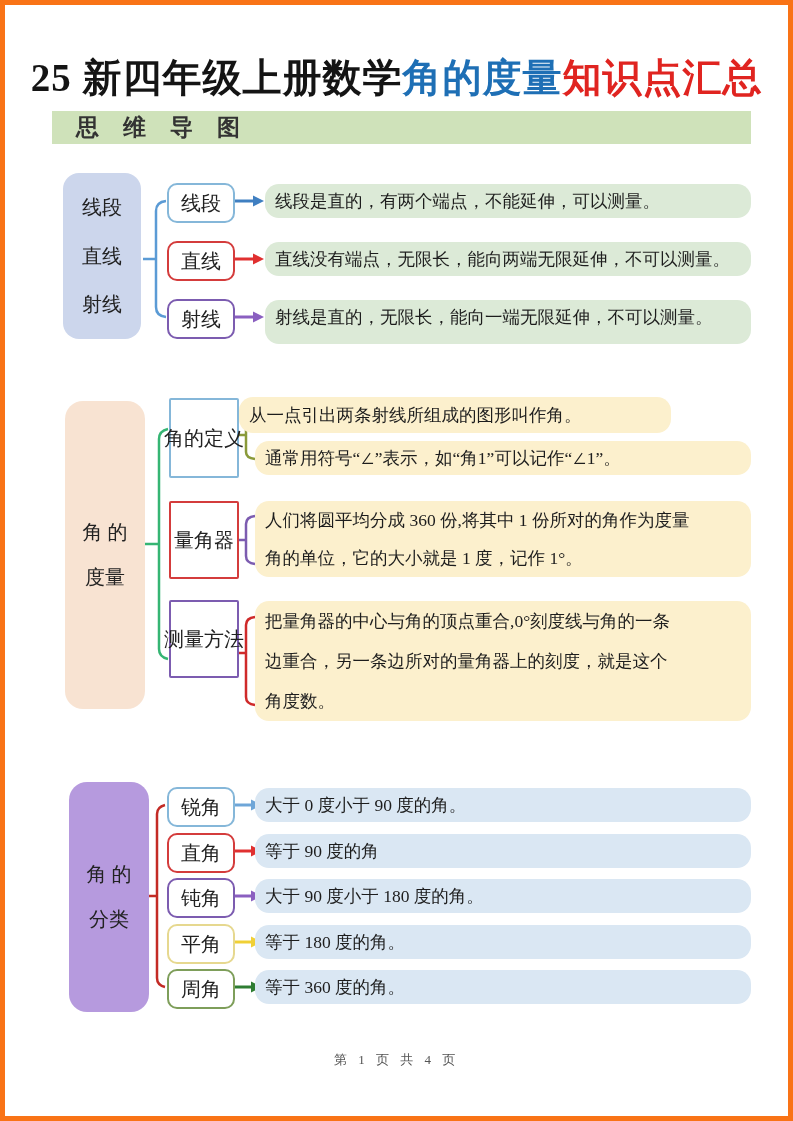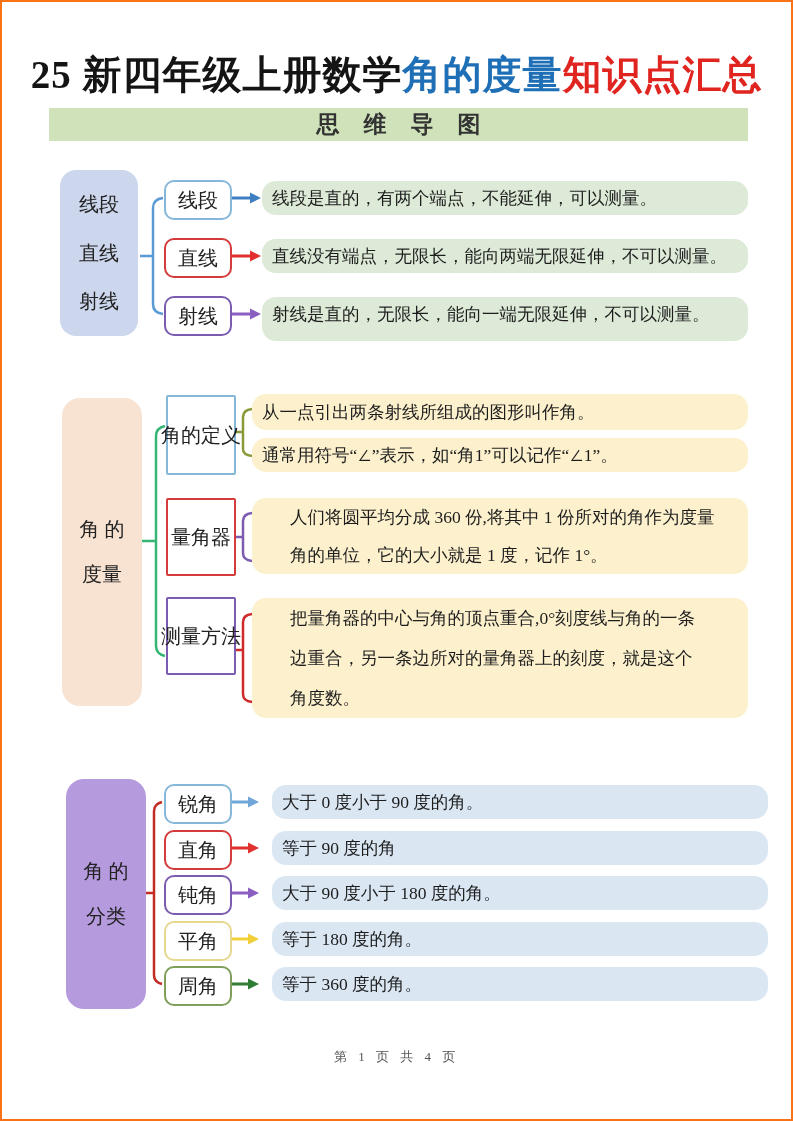--- a/index.html
+++ b/index.html
@@ -1,27 +1,27 @@
 <!DOCTYPE html>
 <html><head>
 <meta charset="utf-8">
 <style>
   html,body{margin:0;padding:0;background:#ffffff;}
   .page{
     position:relative;width:793px;height:1121px;background:#ffffff;
-    border:2px solid #f97316;box-sizing:border-box;overflow:hidden;
+    border:5px solid #f97316;box-sizing:border-box;overflow:hidden;
     font-family:"Liberation Serif", serif;color:#222;
   }
   
   .title{position:absolute;top:46px;left:0;width:100%;text-align:center;
     font-size:39px;font-weight:900;letter-spacing:1px;color:#141414;white-space:nowrap;}
   .title .t-blue{color:#1e6fb5;}
   .title .t-red{color:#e02420;}
   .banner{position:absolute;top:106px;left:47px;width:699px;height:33px;
-    background:#cfe2ba;text-align:center;line-height:33px;font-size:23px;
+    background:#cfe2ba;line-height:33px;font-size:23px;
     letter-spacing:24px;padding-left:24px;box-sizing:border-box;color:#333;font-weight:600;}
   
   .root{position:absolute;display:flex;flex-direction:column;align-items:center;
     font-size:20px;color:#222;}
   .root-1{left:58px;top:168px;width:78px;height:166px;background:#ccd6ec;
     border-radius:16px;justify-content:space-evenly;}
   .root-2{left:60px;top:396px;width:80px;height:308px;background:#f8e3d2;
     border-radius:18px;justify-content:center;gap:18px;}
   .root-3{left:64px;top:777px;width:80px;height:230px;background:#b69ade;
     border-radius:18px;justify-content:center;gap:18px;}
@@ -33,22 +33,22 @@
   .bd-blue{border-color:#85b7d9;}
   .bd-red{border-color:#d43c3c;}
   .bd-purple{border-color:#7c5cb0;}
   .bd-yellow{border-color:#e6d88f;}
   .bd-green{border-color:#7e9e5a;}
   
   .strip{position:absolute;font-size:17.5px;box-sizing:border-box;
     padding-left:10px;white-space:nowrap;color:#1d1d1d;border-radius:14px;}
   .strip-green{background:#dcead7;}
   .strip-yellow{background:#fcf0cd;}
-  .strip-blue{background:#dae7f3;margin-left:20px;}
-  .block-line{padding-left:10px;white-space:nowrap;margin-left:28px;}
+  .strip-blue{background:#dae7f3;}
+  .block-line{padding-left:10px;white-space:nowrap;}
   
   .connectors{position:absolute;left:0;width:793px;pointer-events:none;}
   
   .footer{position:absolute;top:1046px;left:0;width:100%;text-align:center;
     font-size:13px;color:#555;letter-spacing:4px;}
 </style>
 </head>
 <body>
 
 <div class="page">
@@ -103,21 +103,21 @@
   </div>
   <div class="node node-2l bd-red" style="left:164px;top:496px;width:66px;height:74px">
     <span>量角</span>
     <span>器</span>
   </div>
   <div class="node node-2l bd-purple" style="left:164px;top:595px;width:66px;height:74px">
     <span>测量</span>
     <span>方法</span>
   </div>
 
-  <div class="strip strip-yellow" style="left:250px;top:392px;width:496px;height:36px;line-height:36px">从一点引出两条射线所组成的图形叫作角。</div>
+  <div class="strip strip-yellow" style="left:234px;top:392px;width:432px;height:36px;line-height:36px">从一点引出两条射线所组成的图形叫作角。</div>
   <div class="strip strip-yellow" style="left:250px;top:436px;width:496px;height:34px;line-height:34px">通常用符号“∠”表示，如“角1”可以记作“∠1”。</div>
 
   <div class="strip strip-yellow" style="left:250px;top:496px;width:496px;height:76px;padding-left:0">
     <div class="block-line" style="line-height:38px">人们将圆平均分成 360 份,将其中 1 份所对的角作为度量</div>
     <div class="block-line" style="line-height:38px">角的单位，它的大小就是 1 度，记作 1°。</div>
   </div>
 
   <div class="strip strip-yellow" style="left:250px;top:596px;width:496px;height:120px;padding-left:0">
     <div class="block-line" style="line-height:40px">把量角器的中心与角的顶点重合,0°刻度线与角的一条</div>
     <div class="block-line" style="line-height:40px">边重合，另一条边所对的量角器上的刻度，就是这个</div>

